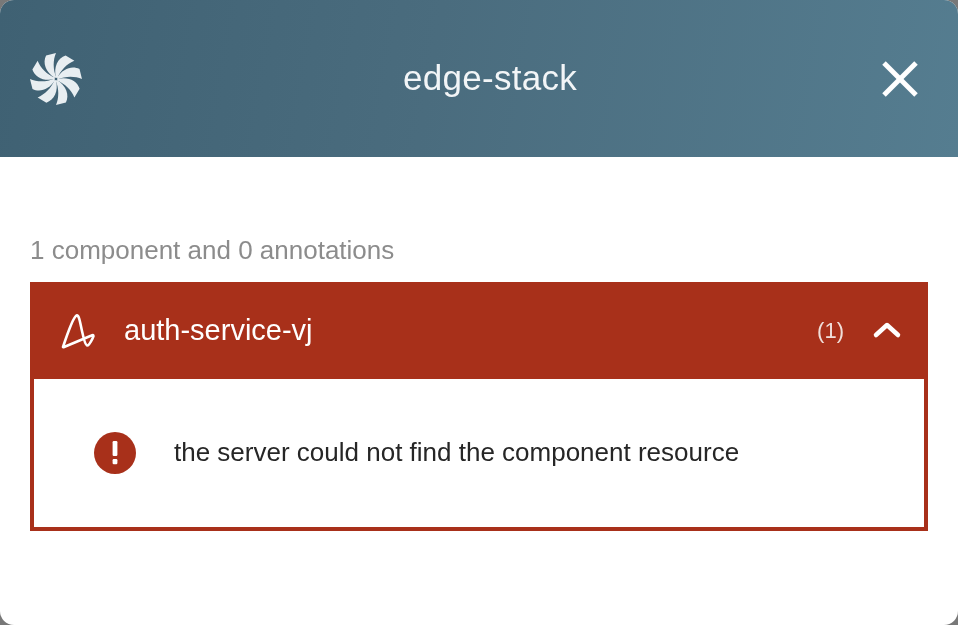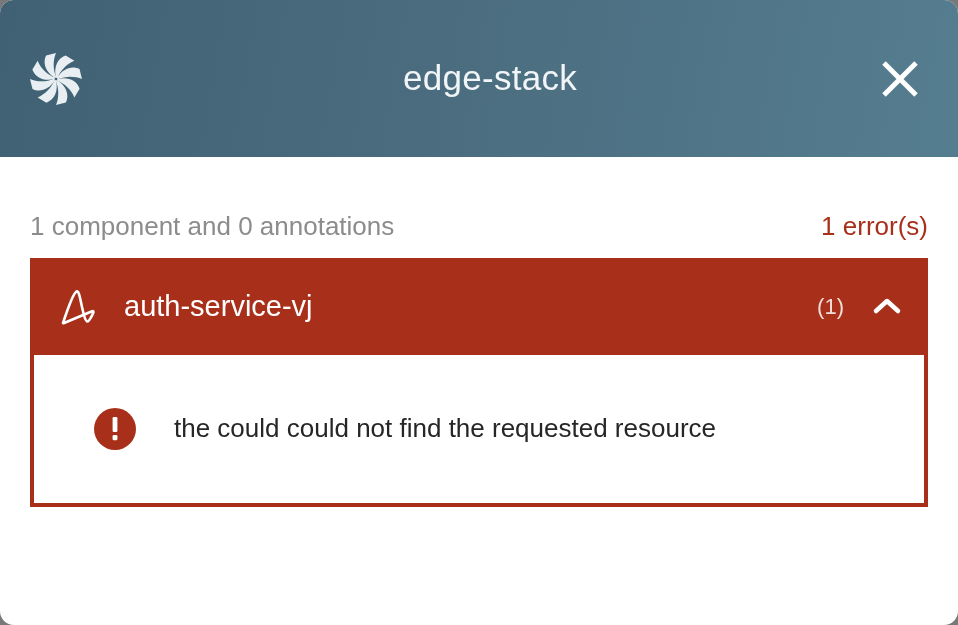--- a/index.html
+++ b/index.html
@@ -81,20 +81,21 @@
     display: flex;
     align-items: center;
     justify-content: center;
     cursor: pointer;
   }
   .header-close svg { display: block; }
 
   
   .dialog-body {
     padding: 0 30px;
+    margin-top: 24px;
   }
 
   .summary-row {
     display: flex;
     align-items: baseline;
     justify-content: space-between;
     height: 90px;
     padding-top: 56px;
   }
 
@@ -248,21 +249,20 @@
           <line x1="38" y1="6" x2="6" y2="38" stroke="#ffffff" stroke-width="5" stroke-linecap="butt"></line>
         </svg>
       </div>
 
     </div>
 
     <div class="dialog-body">
 
       <div class="summary-row">
         <div class="summary-left">1 component and 0 annotations</div>
-        <div class="summary-right">1 error(s)</div>
       </div>
 
       <div class="component-group">
 
         <div class="component-head">
 
           <div class="component-icon">
             <svg width="46" height="46" viewBox="0 0 46 46" aria-hidden="true">
               <path d="M7 39 C 7 39, 17 9, 20.5 7.5 C 23 6.5, 24 14, 26 23 C 27.5 30, 29 37, 31 37.5 C 33 38, 35.5 32.5, 37 29.5 C 38 27.5, 37.5 26.5, 35.5 27.5 L 7.5 39.2 Z" fill="none" stroke="#ffffff" stroke-width="2.6" stroke-linejoin="round" stroke-linecap="round"></path>
             </svg>
@@ -283,21 +283,21 @@
         <div class="component-detail">
           <div class="error-row">
 
             <div class="error-badge">
               <svg width="42" height="42" viewBox="0 0 42 42" aria-hidden="true">
                 <rect x="18.6" y="9" width="4.8" height="15" rx="1.2" fill="#ffffff"></rect>
                 <rect x="18.6" y="27" width="4.8" height="5.2" rx="1.2" fill="#ffffff"></rect>
               </svg>
             </div>
 
-            <div class="error-text">the could could not find the requested resource</div>
+            <div class="error-text">the server could not find the component resource</div>
 
           </div>
         </div>
 
       </div>
 
     </div>
 
   </div>
 </div>

